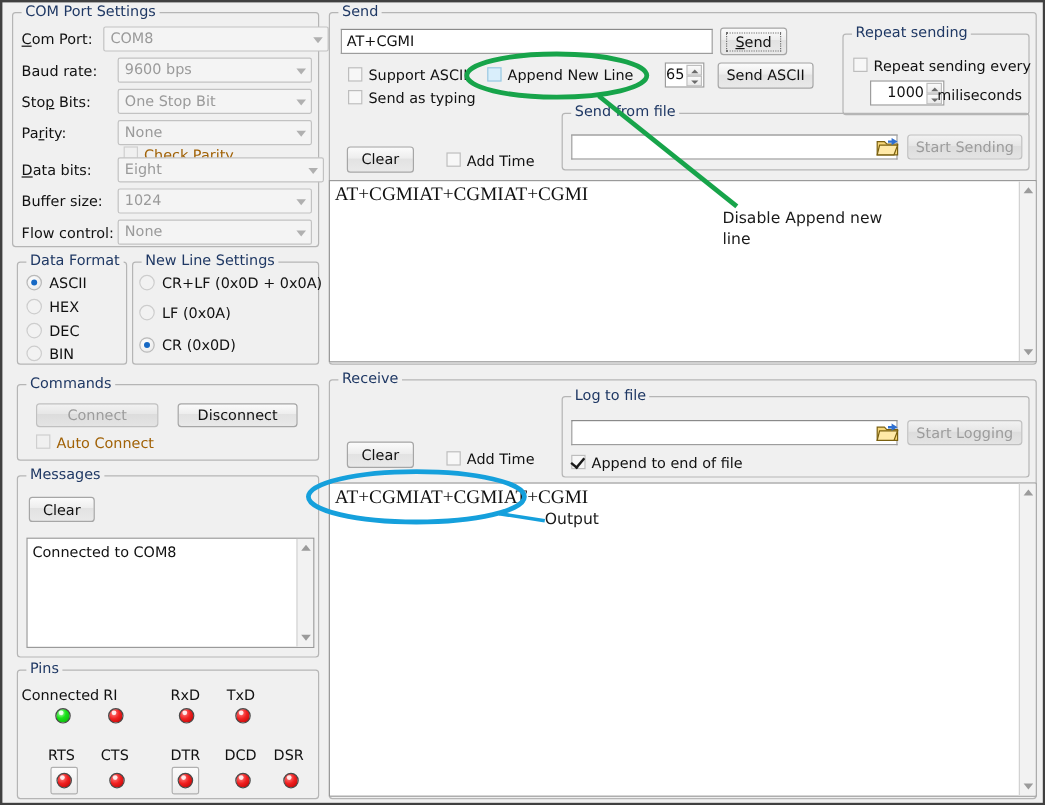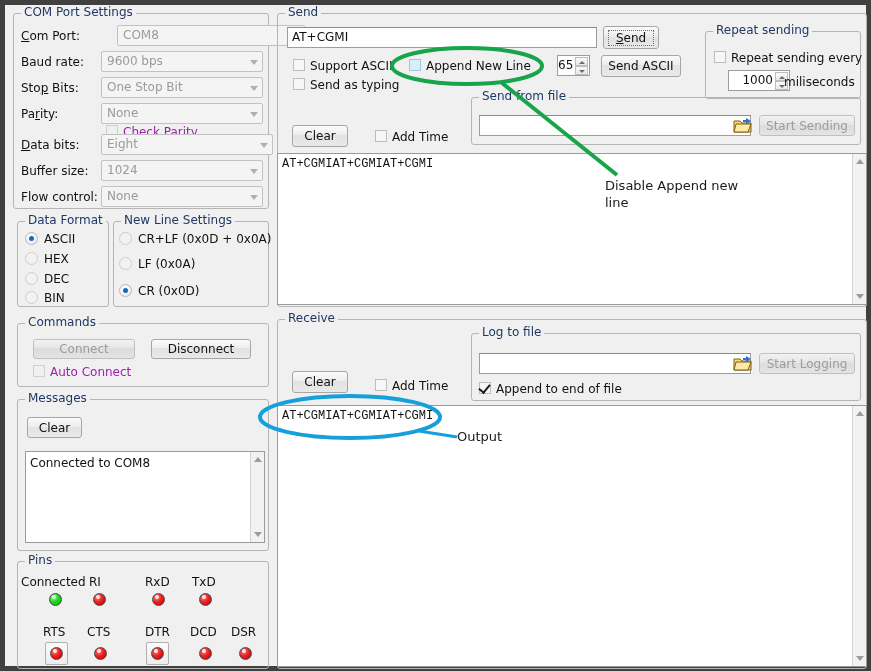--- a/index.html
+++ b/index.html
@@ -4,21 +4,21 @@
 <title>Serial Port Terminal</title>
 <style>
   html,body{margin:0;padding:0;}
   body{
     width:871px;height:671px;position:relative;overflow:hidden;
     background:#f0f0f0;
     font-family:"DejaVu Sans","Liberation Sans",sans-serif;
     font-size:12px;color:#111;
   }
   #app{position:absolute;left:0;top:0;width:871px;height:671px;
-       background:#f0f0f0;border:5px solid #404040;box-sizing:border-box;}
+       background:#f0f0f0;border:2px solid #404040;box-sizing:border-box;}
 
   
   .grp{position:absolute;box-sizing:border-box;
        border:1px solid #b5b5b5;border-radius:3px;background:transparent;}
   .grp>.cap{position:absolute;top:-8px;left:7px;padding:0 3px;
        background:#f0f0f0;color:#1f3864;font-size:12px;line-height:12px;white-space:nowrap;}
 
   
   .lbl{position:absolute;white-space:nowrap;font-size:12px;color:#111;}
   .lbl u{text-decoration:underline;}
@@ -48,21 +48,21 @@
   .btn.focus .inner{border:1px dotted #707070;padding:0 7px;}
   .btn u{text-decoration:underline;}
 
   .cb{position:absolute;font-size:12px;white-space:nowrap;color:#111;
       padding-left:17px;line-height:14px;}
   .cb:before{content:"";position:absolute;left:0;top:0px;width:12px;height:12px;
       box-sizing:border-box;background:#f7f7f7;border:1px solid #bdbdbd;}
   .cb.on:after{content:"";position:absolute;left:2px;top:0px;width:5px;height:9px;
       border:solid #1a1a1a;border-width:0 2px 2px 0;transform:rotate(40deg);}
   .cb.tint:before{background:#d9eefb;border-color:#9cc8e0;}
-  .cb.dis{color:#a21caf;}
+  .cb.dis{color:#a16207;}
   .cb.dis:before{background:#f0f0f0;border-color:#cfcfcf;}
 
   .rb{position:absolute;font-size:12px;white-space:nowrap;color:#111;
       padding-left:19px;line-height:14px;}
   .rb:before{content:"";position:absolute;left:0;top:0px;width:13px;height:13px;
       box-sizing:border-box;border-radius:50%;
       background:radial-gradient(circle at 40% 35%,#ffffff,#ededed 70%,#e0e0e0);
       border:1px solid #b9b9b9;}
   .rb.on:after{content:"";position:absolute;left:4px;top:4px;width:5px;height:5px;
       border-radius:50%;background:#1668c4;}
@@ -74,22 +74,22 @@
   .spin .up,.spin .dn{position:absolute;right:1px;width:13px;height:9px;
      background:linear-gradient(#fafafa,#e9e9e9);border:1px solid #bdbdbd;box-sizing:border-box;}
   .spin .up{top:1px;} .spin .dn{top:10px;}
   .spin .up:after{content:"";position:absolute;left:3px;top:3px;width:0;height:0;
      border-left:3px solid transparent;border-right:3px solid transparent;border-bottom:3px solid #6a6a6a;}
   .spin .dn:after{content:"";position:absolute;left:3px;top:3px;width:0;height:0;
      border-left:3px solid transparent;border-right:3px solid transparent;border-top:3px solid #6a6a6a;}
 
   .area{position:absolute;box-sizing:border-box;background:#fff;
      border:1px solid #9a9a9a;overflow:hidden;}
-  .area .ln{font-family:Liberation Mono, monospace;
-     font-size:12px;color:#111;padding:3px 0 0 4px;white-space:pre;}
+  .area .ln{font-family:Liberation Serif, serif;
+     font-size:16px;color:#111;padding:3px 0 0 4px;white-space:pre;}
   .area .ln.sans{font-family:"DejaVu Sans","Liberation Sans",sans-serif;font-size:12px;padding-top:4px;}
 
   .sb{position:absolute;right:0;top:0;bottom:0;width:14px;
      background:#f2f2f2;border-left:1px solid #d2d2d2;box-sizing:border-box;}
   .sb .a{position:absolute;left:3px;width:0;height:0;
      border-left:4px solid transparent;border-right:4px solid transparent;}
   .sb .a.u{top:5px;border-bottom:5px solid #9b9b9b;}
   .sb .a.d{bottom:5px;border-top:5px solid #9b9b9b;}
 
   .led{position:absolute;width:13px;height:13px;border-radius:50%;
@@ -109,21 +109,21 @@
 </style>
 </head>
 <body>
 
 <div id="app">
 
   <div class="grp" style="left:8px;top:8px;width:256px;height:196px;">
     <span class="cap">COM Port Settings</span>
   </div>
   <div class="lbl" style="left:16px;top:24px;"><u>C</u>om Port:</div>
-  <div class="combo" style="left:112px;top:20px;width:188px;">
+  <div class="combo" style="left:84px;top:20px;width:188px;">
     <span>COM8</span>
     <i class="arw"></i>
   </div>
   <div class="lbl" style="left:16px;top:50px;">Baud rate:</div>
   <div class="combo" style="left:96px;top:46px;width:162px;">
     <span>9600 bps</span>
     <i class="arw"></i>
   </div>
   <div class="lbl" style="left:16px;top:76px;">Sto<u>p</u> Bits:</div>
   <div class="combo" style="left:96px;top:72px;width:162px;">

